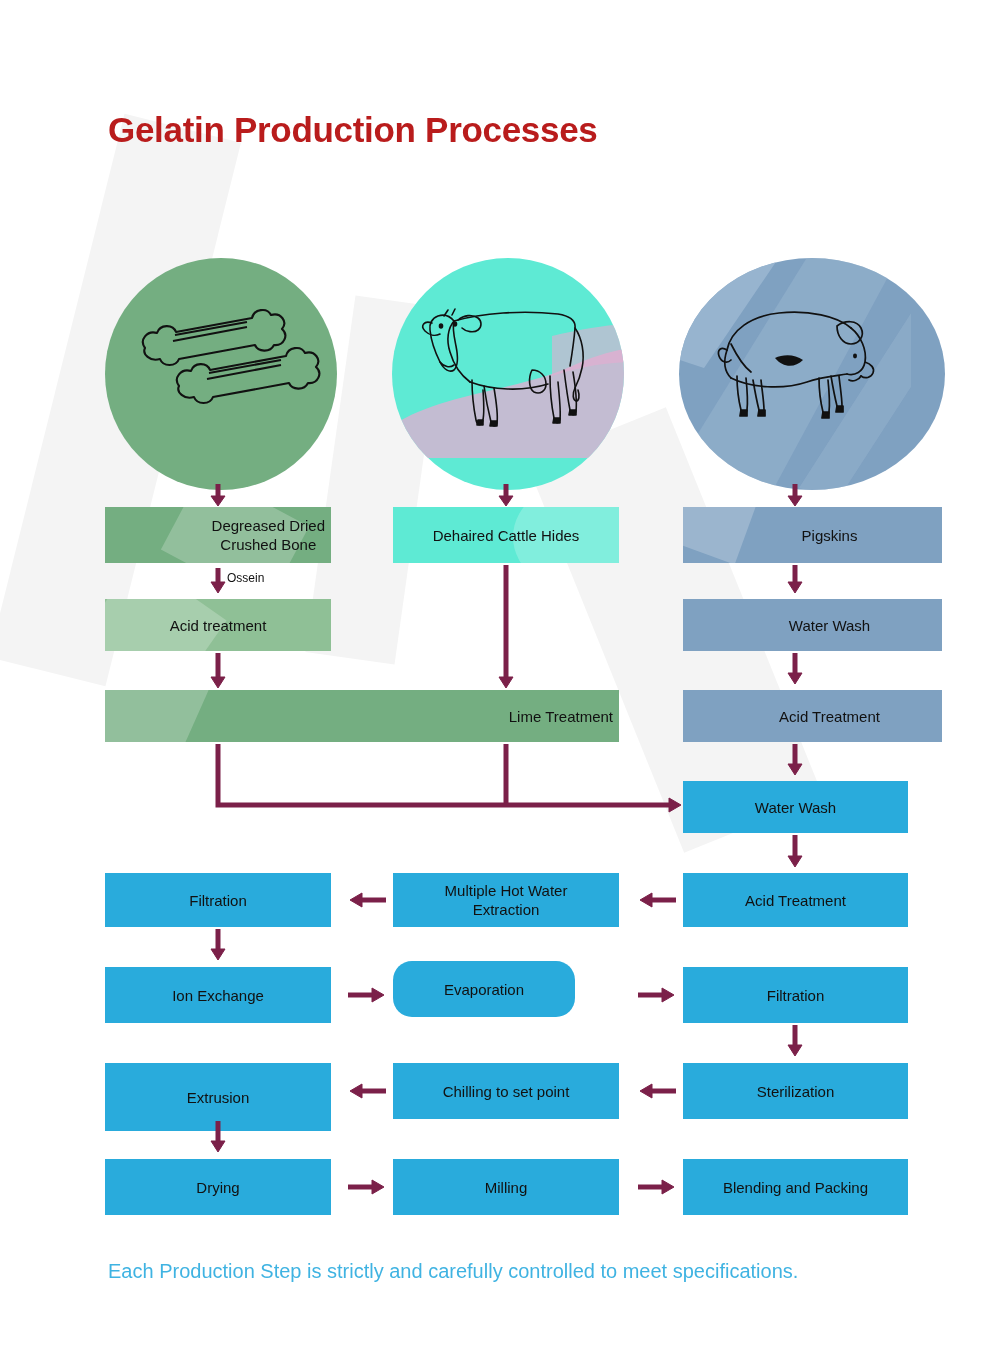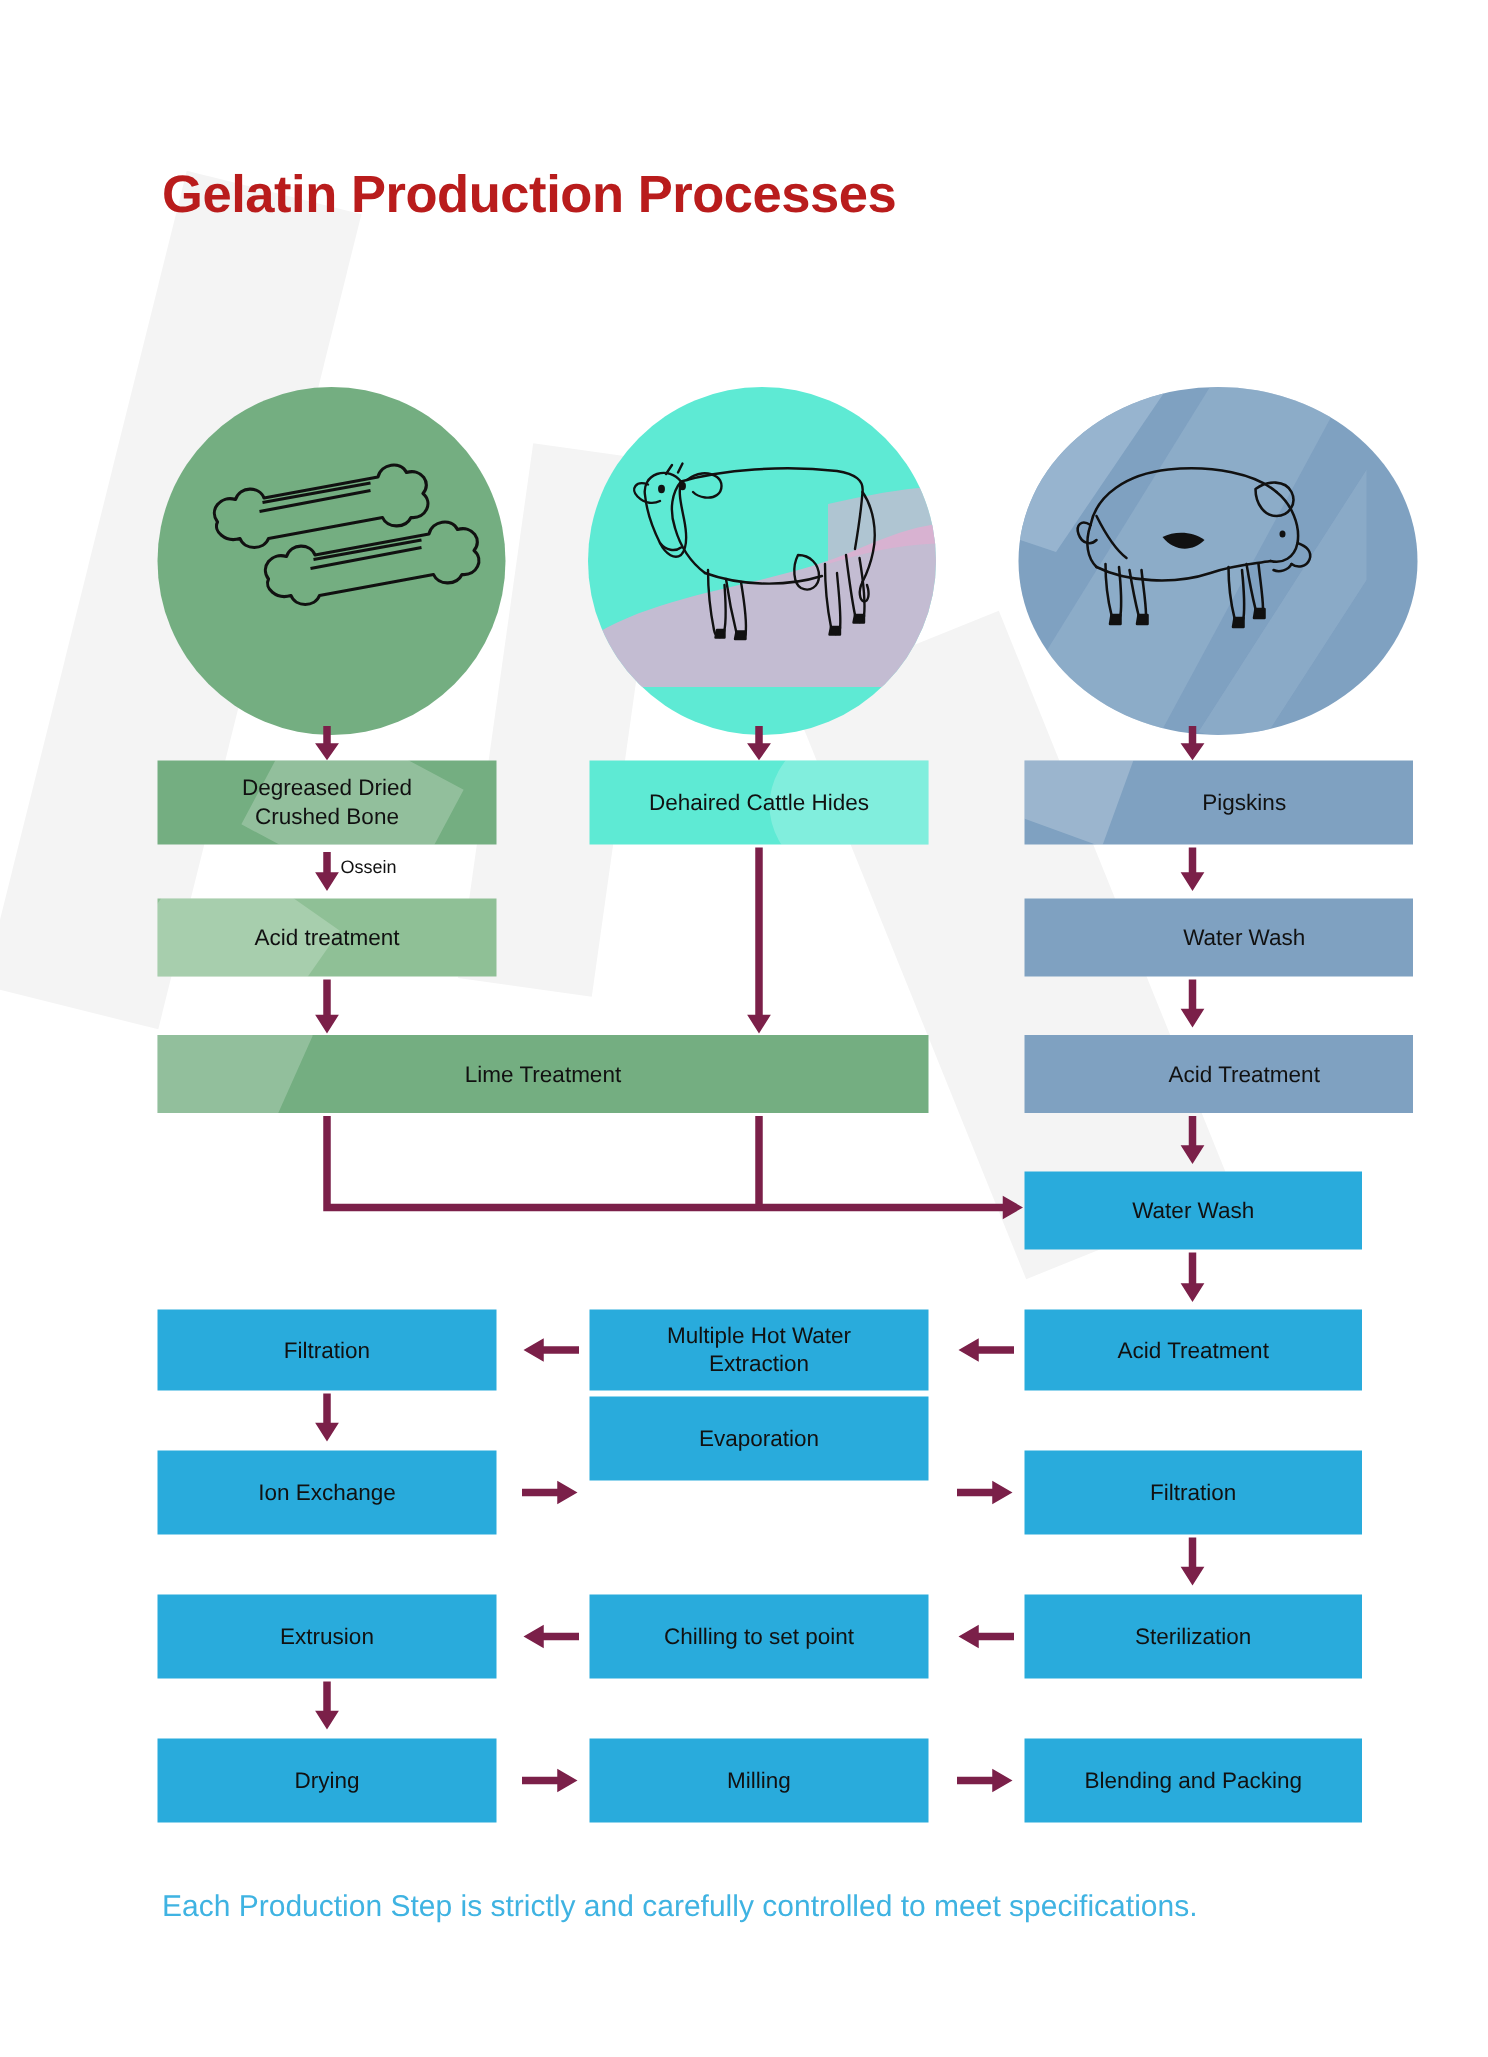--- a/index.html
+++ b/index.html
@@ -67,21 +67,21 @@
     overflow: hidden;
   }
   .box .lbl { position: relative; z-index: 2; padding: 0 6px; }
   .box .sheen {
     position: absolute;
     z-index: 1;
     background: rgba(255,255,255,0.22);
     pointer-events: none;
   }
 
-  .green  { background: #74ae81; }
+  .green  { background: #74ae81; justify-content: flex-end; }
   .green2 { background: #8fc096; }
   .pink   { background: #5eead4; }
   .steel  { background: #7fa1c1; padding-left: 34px; }
   .cyan   { background: #29abdc; }
 
   .arrow-layer {
     position: absolute;
     left: 0; top: 0;
     width: 992px; height: 1371px;
     pointer-events: none;
@@ -244,28 +244,28 @@
     <div class="lbl" style="white-space:pre-line;">Multiple Hot Water
 Extraction</div>
   </div>
   <div class="box cyan" style="left:683px;top:873px;width:225px;height:54px;">
     <div class="lbl" style="white-space:pre-line;">Acid Treatment</div>
   </div>
 
   <div class="box cyan" style="left:105px;top:967px;width:226px;height:56px;">
     <div class="lbl" style="white-space:pre-line;">Ion Exchange</div>
   </div>
-  <div class="box cyan" style="left:393px;top:931px;width:226px;height:56px;">
+  <div class="box cyan" style="left:393px;top:961px;width:182px;height:56px;border-radius:19px;">
     <div class="lbl" style="white-space:pre-line;">Evaporation</div>
   </div>
   <div class="box cyan" style="left:683px;top:967px;width:225px;height:56px;">
     <div class="lbl" style="white-space:pre-line;">Filtration</div>
   </div>
 
-  <div class="box cyan" style="left:105px;top:1063px;width:226px;height:56px;">
+  <div class="box cyan" style="left:105px;top:1063px;width:226px;height:68px;">
     <div class="lbl" style="white-space:pre-line;">Extrusion</div>
   </div>
   <div class="box cyan" style="left:393px;top:1063px;width:226px;height:56px;">
     <div class="lbl" style="white-space:pre-line;">Chilling to set point</div>
   </div>
   <div class="box cyan" style="left:683px;top:1063px;width:225px;height:56px;">
     <div class="lbl" style="white-space:pre-line;">Sterilization</div>
   </div>
 
   <div class="box cyan" style="left:105px;top:1159px;width:226px;height:56px;">

